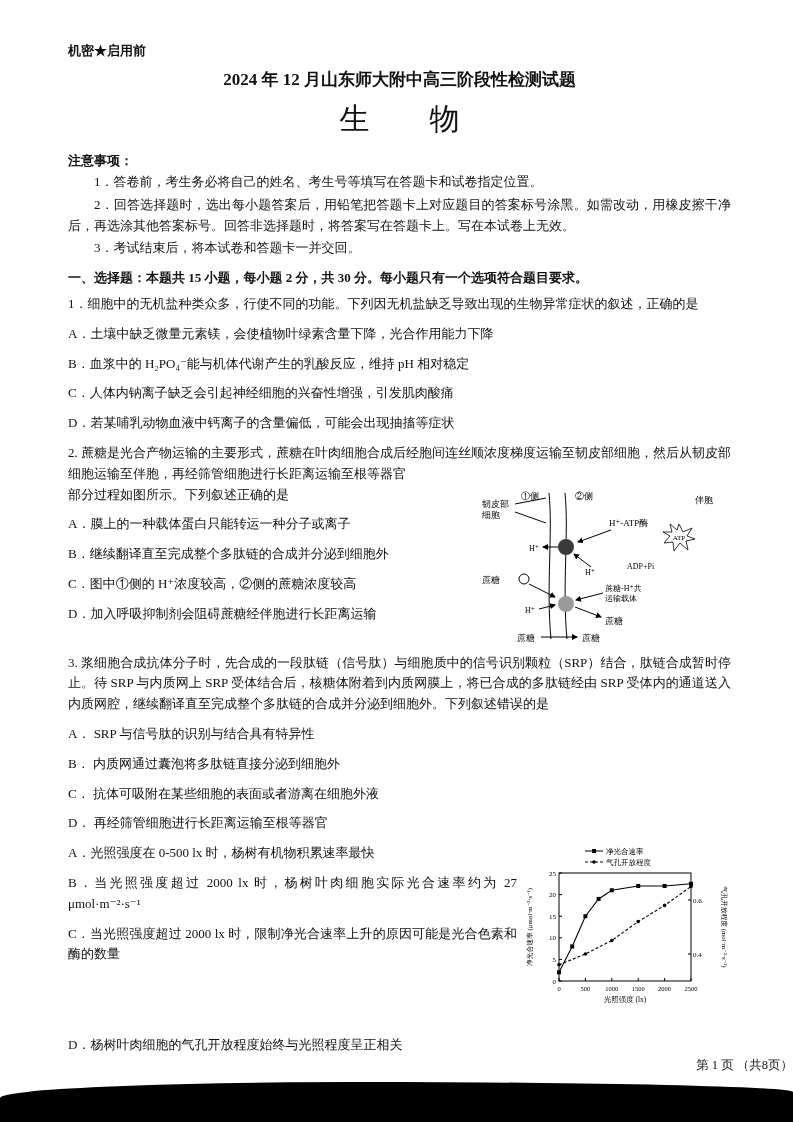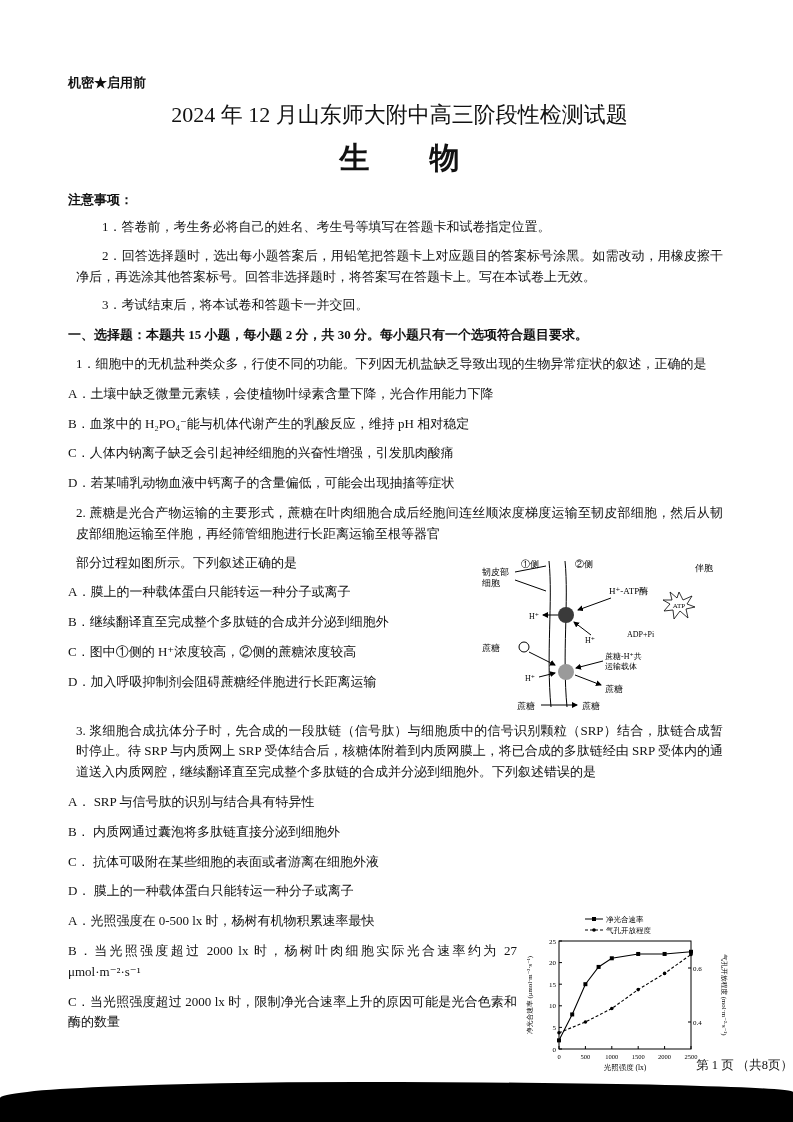--- a/index.html
+++ b/index.html
@@ -5,26 +5,26 @@
   * { box-sizing: border-box; }
   html, body { margin: 0; padding: 0; }
   body {
     width: 793px; height: 1122px;
     background: #ffffff; color: #111;
     font-family: "Liberation Serif", "DejaVu Serif", serif;
     font-size: 13px; position: relative; overflow: hidden;
   }
   .page {
     position: relative; width: 793px; height: 1122px;
-    padding: 74px 62px 0 68px; overflow: hidden;
-  }
-  p { margin: 8px; line-height: 1.6; text-align: justify; }
+    padding: 42px 62px 0 68px; overflow: hidden;
+  }
+  p { margin: 0; line-height: 1.6; text-align: justify; }
   .classification { font-size: 13px; font-weight: bold; margin-bottom: 8px; }
-  .title { text-align: center; font-size: 22px; font-weight: normal; margin: 2px 0 8px; }
-  .subject { text-align: center; font-size: 30px; font-weight: bold; margin: 4px 0 12px; }
+  .title { text-align: center; font-size: 17px; font-weight: bold; margin: 2px 0 8px; }
+  .subject { text-align: center; font-size: 30px; font-weight: normal; margin: 4px 0 12px; }
   .notice-heading { font-weight: bold; margin-bottom: 2px; }
   .indent { text-indent: 2em; margin-bottom: 2px; }
   .section-heading { font-weight: bold; margin: 9px 0 5px; }
   .question { margin-top: 5px; }
   .option { margin: 9px 0; }
   .clear { clear: both; }
   .clear-right { clear: right; }
   .fig2 { float: right; width: 252px; margin: 2px 0 4px 10px; }
   .fig4 { float: right; width: 208px; margin: 0 0 2px 6px; }
   svg text { font-family: "Liberation Serif", "DejaVu Serif", serif; }
@@ -120,21 +120,21 @@
     <p class="option">B．继续翻译直至完成整个多肽链的合成并分泌到细胞外</p>
     <p class="option">C．图中①侧的 H⁺浓度较高，②侧的蔗糖浓度较高</p>
     <p class="option">D．加入呼吸抑制剂会阻碍蔗糖经伴胞进行长距离运输</p>
   </div>
 
   <div class="question clear">
     <p>3. 浆细胞合成抗体分子时，先合成的一段肽链（信号肽）与细胞质中的信号识别颗粒（SRP）结合，肽链合成暂时停止。待 SRP 与内质网上 SRP 受体结合后，核糖体附着到内质网膜上，将已合成的多肽链经由 SRP 受体内的通道送入内质网腔，继续翻译直至完成整个多肽链的合成并分泌到细胞外。下列叙述错误的是</p>
     <p class="option">A． SRP 与信号肽的识别与结合具有特异性</p>
     <p class="option">B． 内质网通过囊泡将多肽链直接分泌到细胞外</p>
     <p class="option">C． 抗体可吸附在某些细胞的表面或者游离在细胞外液</p>
-    <p class="option">D． 膜上的一种载体蛋白只能转运一种分子或离子</p>
+    <p class="option">D． 再经筛管细胞进行长距离运输至根等器官</p>
   </div>
 
   <div class="question clear">
     <div class="fig4">
       <svg id="chart-svg" width="208" height="186" viewBox="0 0 208 186">
           <rect x="36" y="30" width="132" height="108" fill="none" stroke="#000" stroke-width="1"></rect>
           <line x1="36" y1="138" x2="36" y2="135" stroke="#000"></line>
           <text x="36" y="148" font-size="6.5" text-anchor="middle">0</text>
           <line x1="62.400000000000006" y1="138" x2="62.400000000000006" y2="135" stroke="#000"></line>
           <text x="62.400000000000006" y="148" font-size="6.5" text-anchor="middle">500</text>

